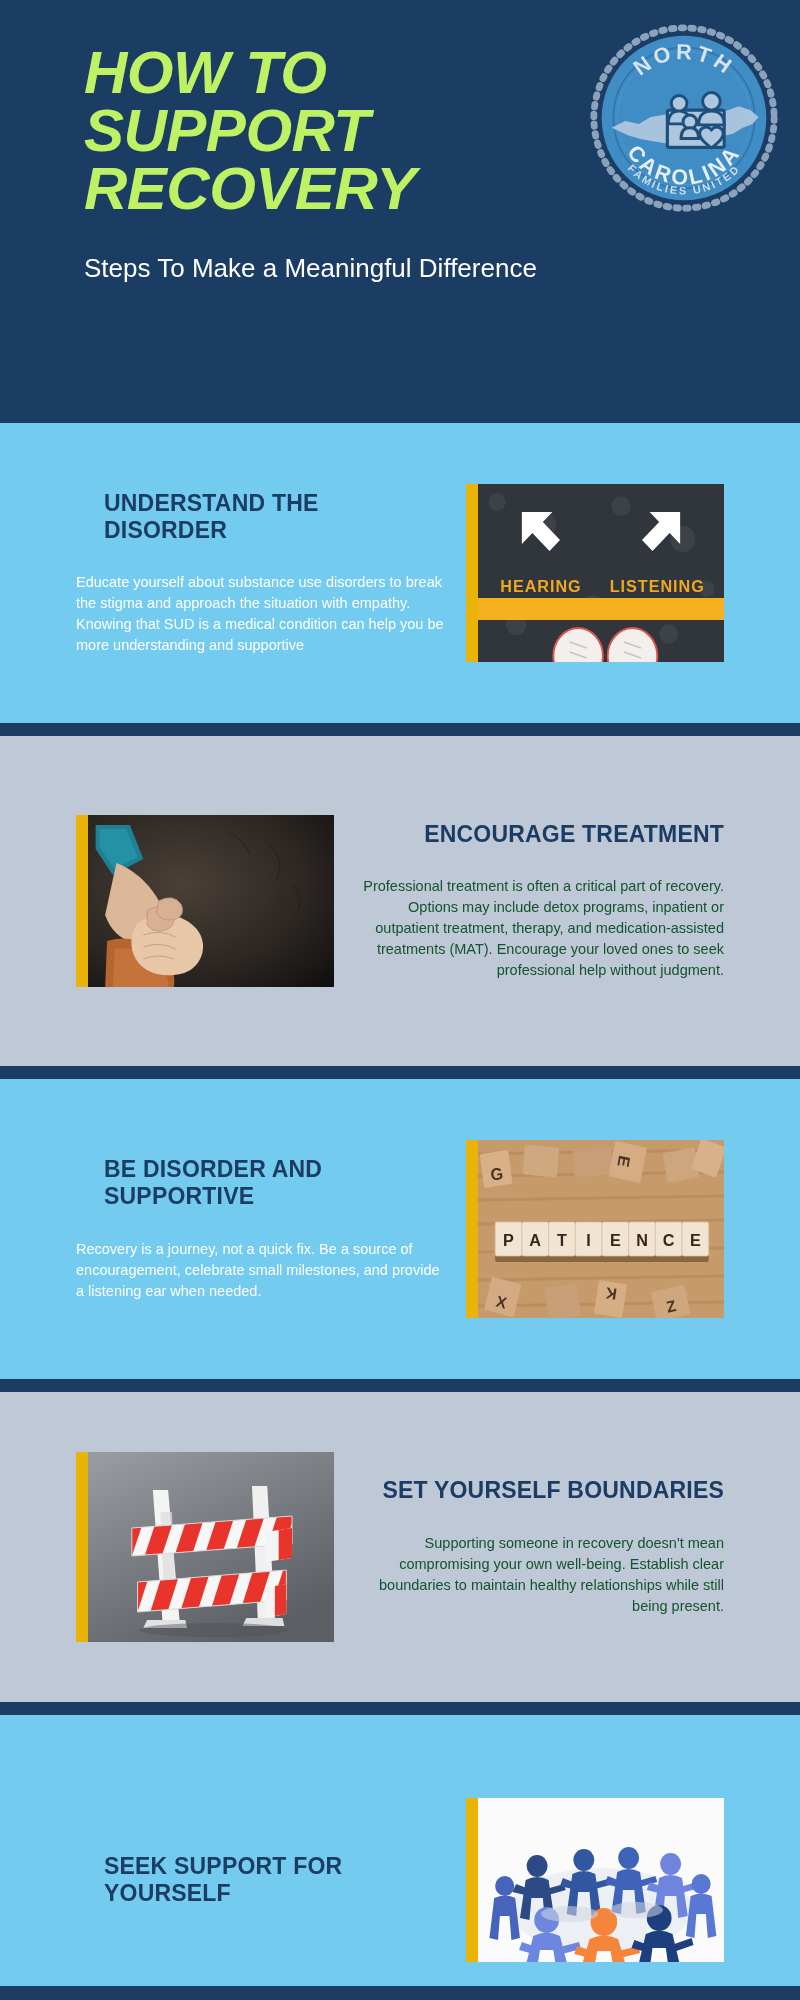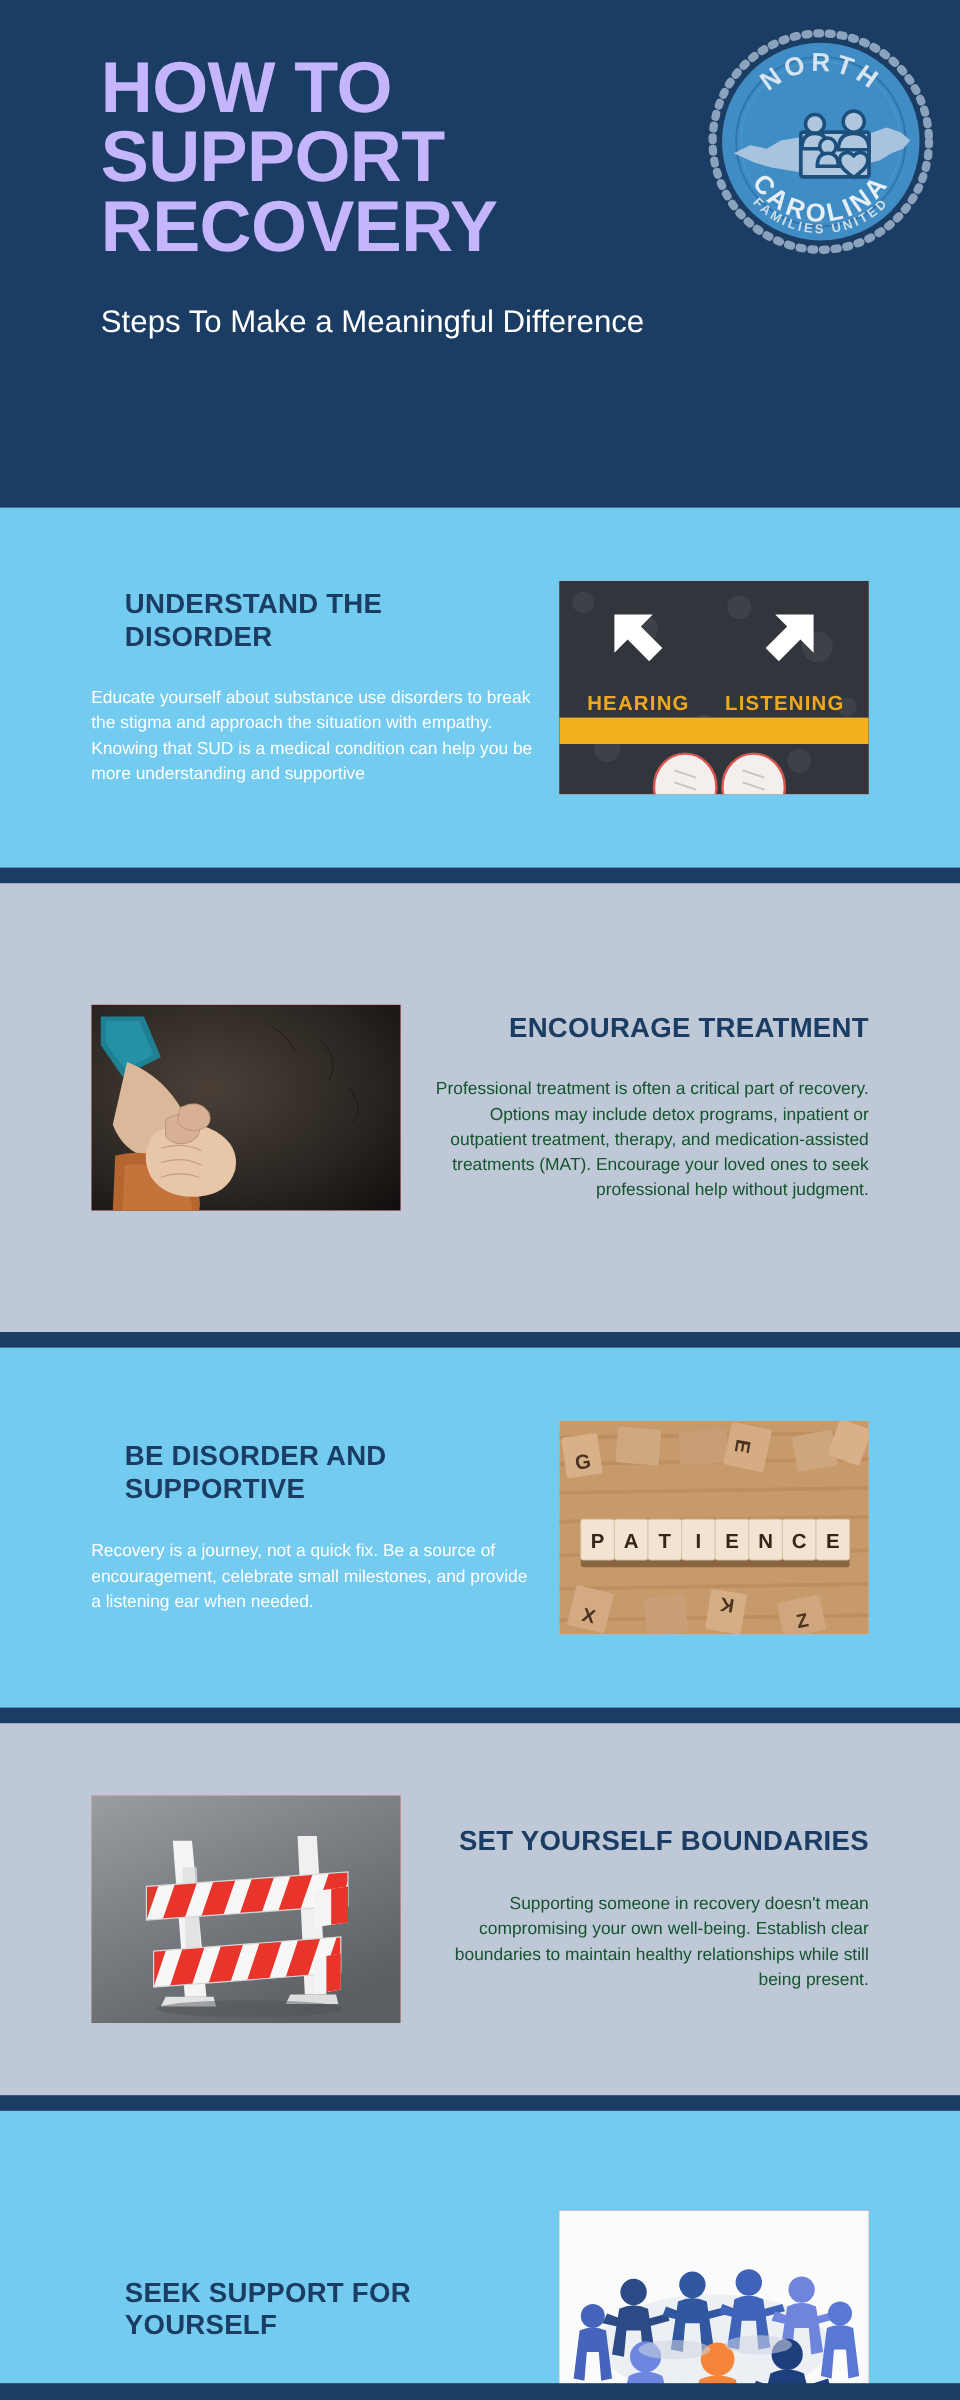--- a/index.html
+++ b/index.html
@@ -12,26 +12,27 @@
   .page { width:800px; height:2000px; position:relative; background:#18395f; }
 
   
   .header {
     position:relative;
     height:410px;
     background:#1b3c63;
     padding:44px 0 0 84px;
   }
   .title {
-    color:#c4b5fd;
+    color:#bef264;
     font-size:60px;
     line-height:0.97;
     font-weight:bold;
     letter-spacing:-0.5px;
     max-width:430px;
+    font-style:italic;
   }
   .subtitle {
     margin-top:32px;
     color:#ffffff;
     font-size:26px;
     line-height:1.38;
     font-weight:400;
     max-width:480px;
   }
 
@@ -81,27 +82,28 @@
     line-height:1.45;
   }
   .section.greyblue .sec-body { color:#14532d; }
 
   .photo {
     width:258px;
     height:var(--ph,178px);
     border:0;
     overflow:hidden;
     position:relative;
-    background:#fca5a5;
+    background:#eab308;
+    padding-left:12px;
   }
   .photo svg { display:block; width:100%; height:100%; }
 
   
   .s1 { height:300px; }
-  .s2 { height:374px; }
+  .s2 { height:330px; }
   .s3 { height:300px; }
   .s4 { height:310px; }
   .s5 { height:330px; }
 
   .footbar { width:100%; height:14px; background:#1b3c63; position:absolute; bottom:0; left:0; }
 </style>
 </head>
 <body>
 
 <div class="page">

